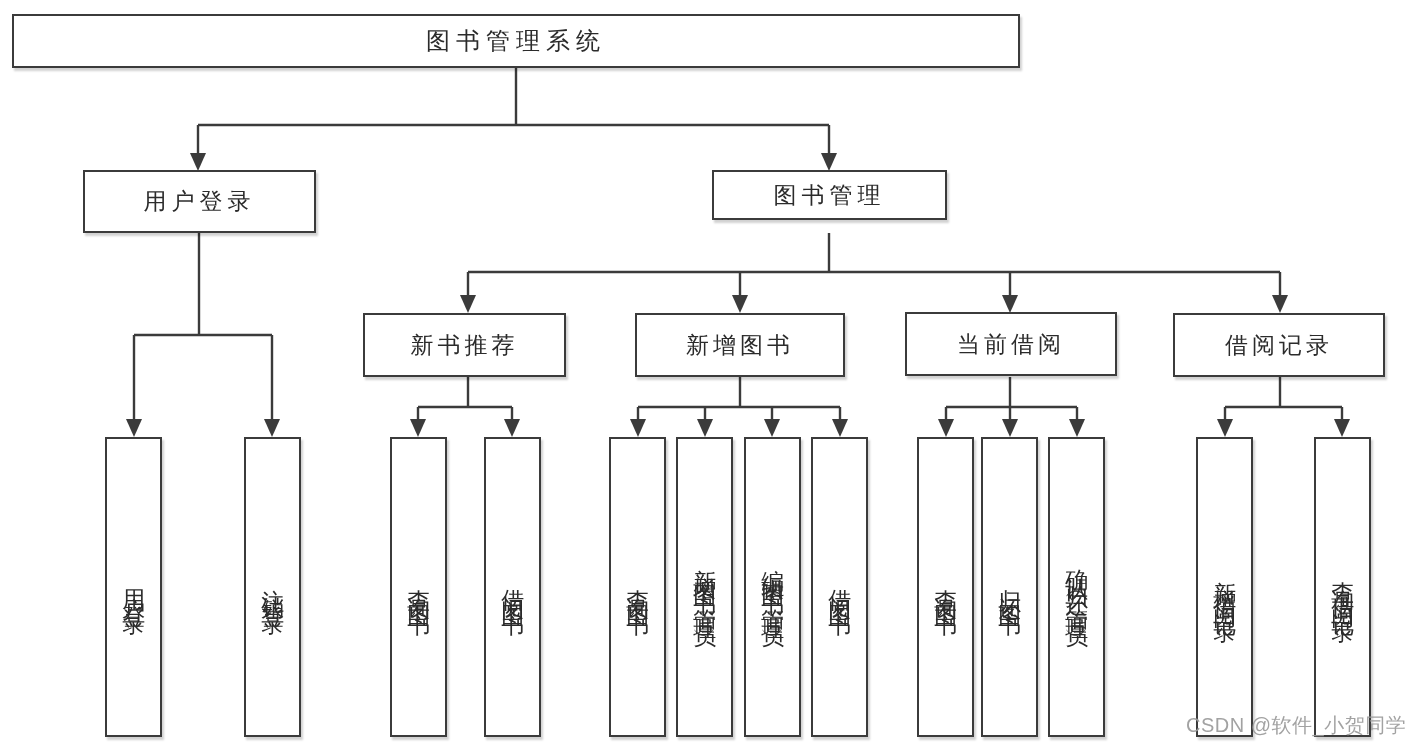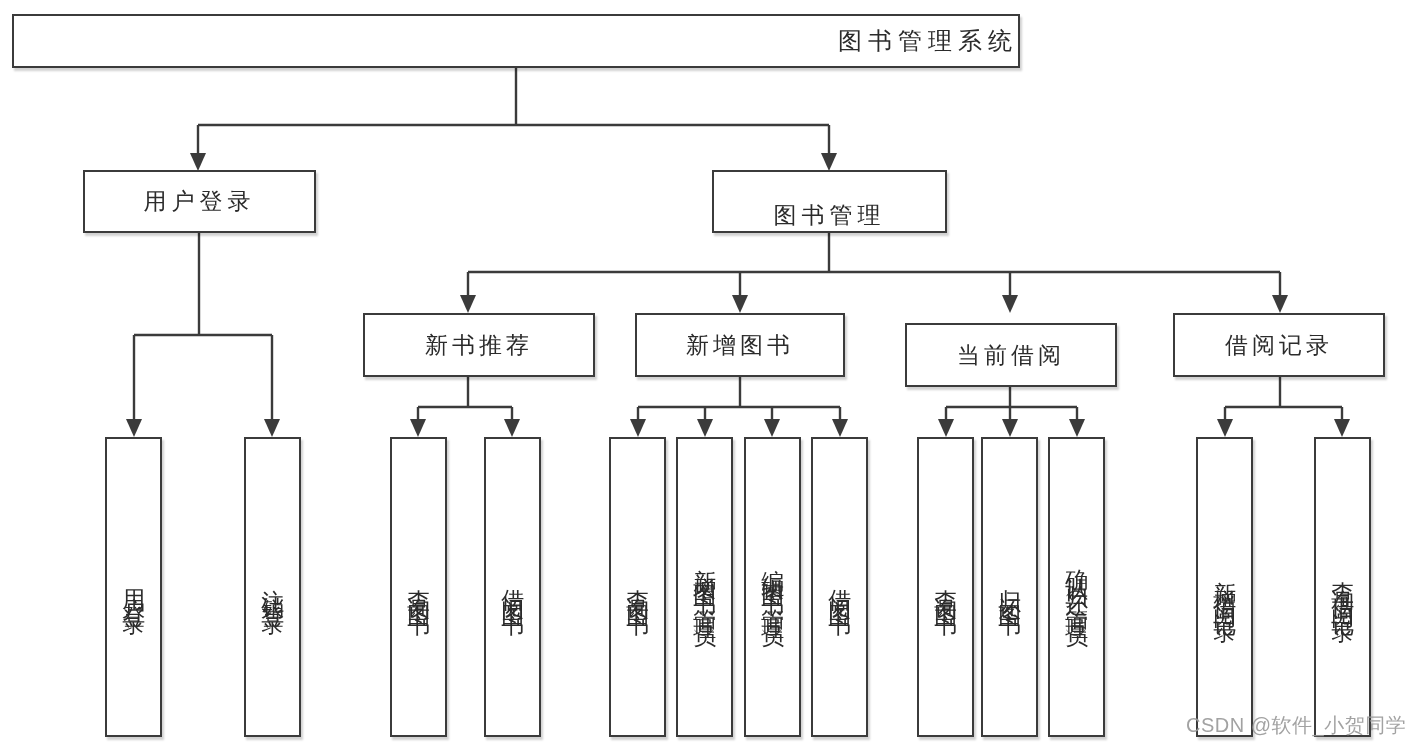--- a/index.html
+++ b/index.html
@@ -32,21 +32,21 @@
     box-sizing: border-box;
     background: var(--box_background, #ffffff);
     border: 2.5px solid var(--line, #3b3b3b);
     display: flex;
     align-items: center;
     justify-content: center;
     box-shadow: 2px 3px 2px rgba(0,0,0,0.18);
     z-index: 2;
     white-space: nowrap;
   }
-  .root-box  { font-size: 24px; letter-spacing: 6px; justify-content: flex-end; }
+  .root-box  { font-size: 24px; letter-spacing: 6px; }
   .l1-box    { font-size: 23px; letter-spacing: 5px; }
   .mid-box   { font-size: 23px; letter-spacing: 4px; }
   .leaf-box  { width: 57px; height: 300px; top: 437px; font-size: 23px; }
   .leaf-box .vtext {
     writing-mode: vertical-lr;
     text-orientation: upright;
     letter-spacing: 8px;
     line-height: 1.1;
   }
   .box .label { display: inline-block; }
@@ -144,31 +144,31 @@
     </g>
   </svg>
 
   <div class="box root-box" style="left:12px; top:14px; width:1008px; height:54px;">
     <span class="label">图书管理系统</span>
   </div>
 
   <div class="box l1-box" style="left:83px; top:170px; width:233px; height:63px;">
     <span class="label">用户登录</span>
   </div>
-  <div class="box l1-box" style="left:712px; top:170px; width:235px; height:63px;align-items:flex-end;">
+  <div class="box l1-box" style="left:712px; top:170px; width:235px; height:50px;">
     <span class="label">图书管理</span>
   </div>
 
-  <div class="box mid-box" style="left:363px; top:313px; width:232px; height:64px;">
+  <div class="box mid-box" style="left:363px; top:313px; width:203px; height:64px;">
     <span class="label">新书推荐</span>
   </div>
   <div class="box mid-box" style="left:635px; top:313px; width:210px; height:64px;">
     <span class="label">新增图书</span>
   </div>
-  <div class="box mid-box" style="left:905px; top:323px; width:212px; height:64px;">
+  <div class="box mid-box" style="left:905px; top:312px; width:212px; height:64px;">
     <span class="label">当前借阅</span>
   </div>
   <div class="box mid-box" style="left:1173px; top:313px; width:212px; height:64px;">
     <span class="label">借阅记录</span>
   </div>
 
   <div class="box leaf-box" style="left:105px;">
     <span class="vtext">用户登录</span>
   </div>
   <div class="box leaf-box" style="left:244px;">

